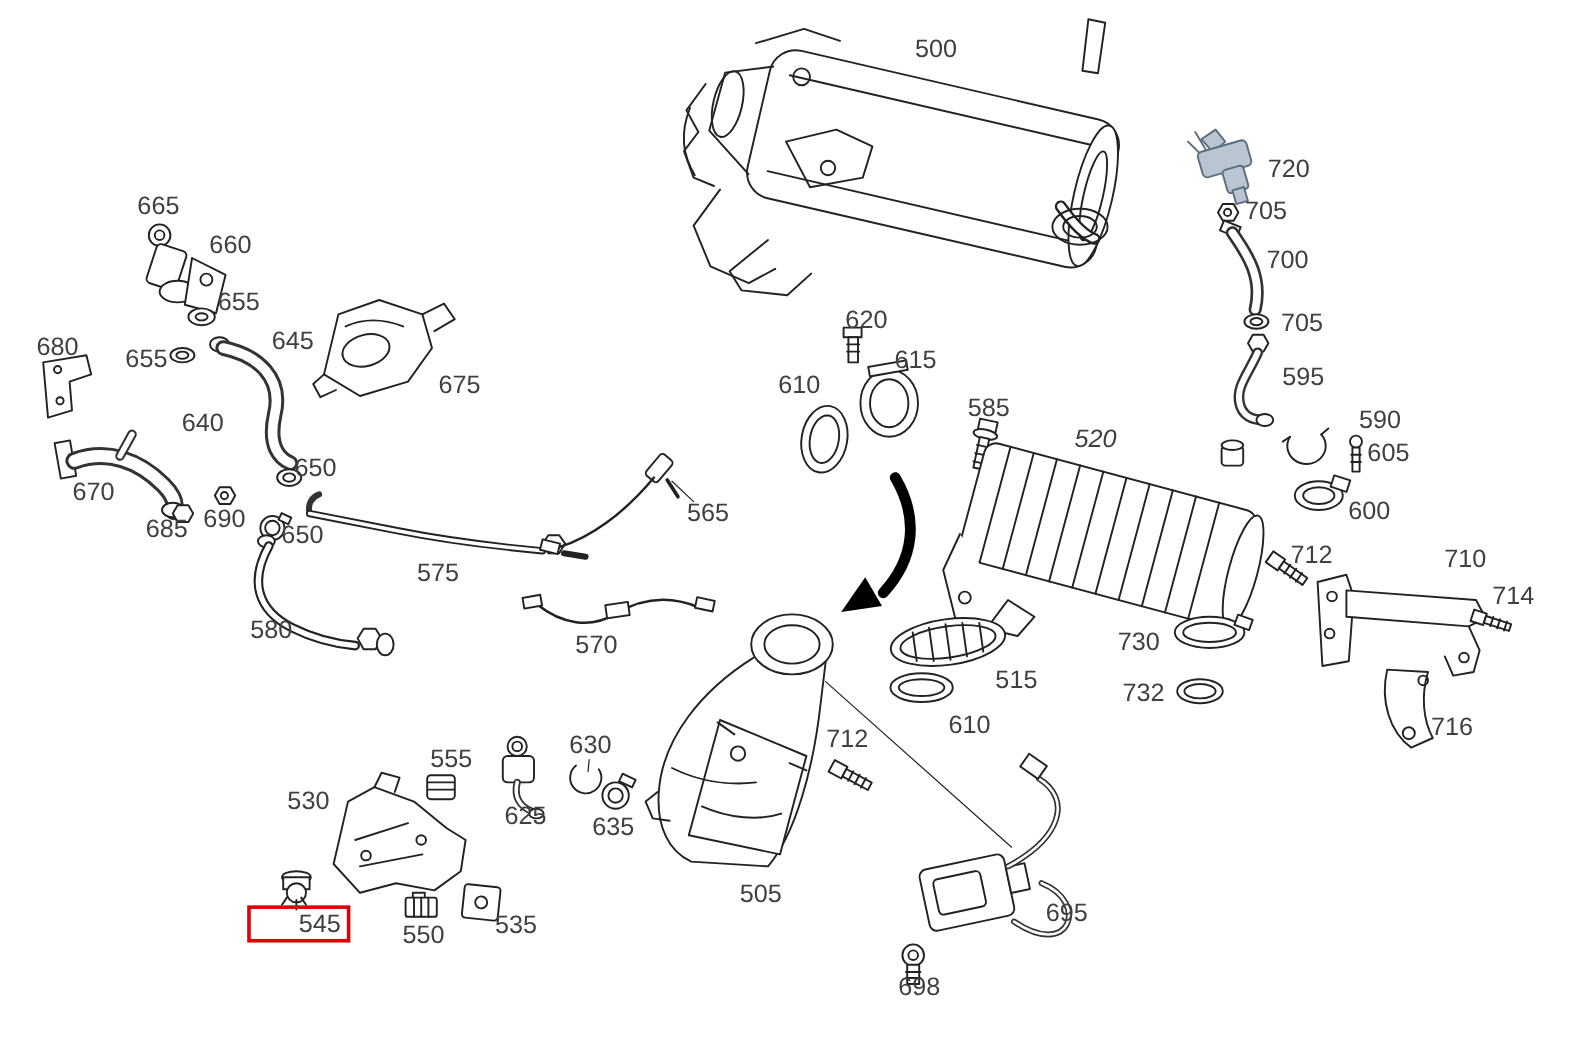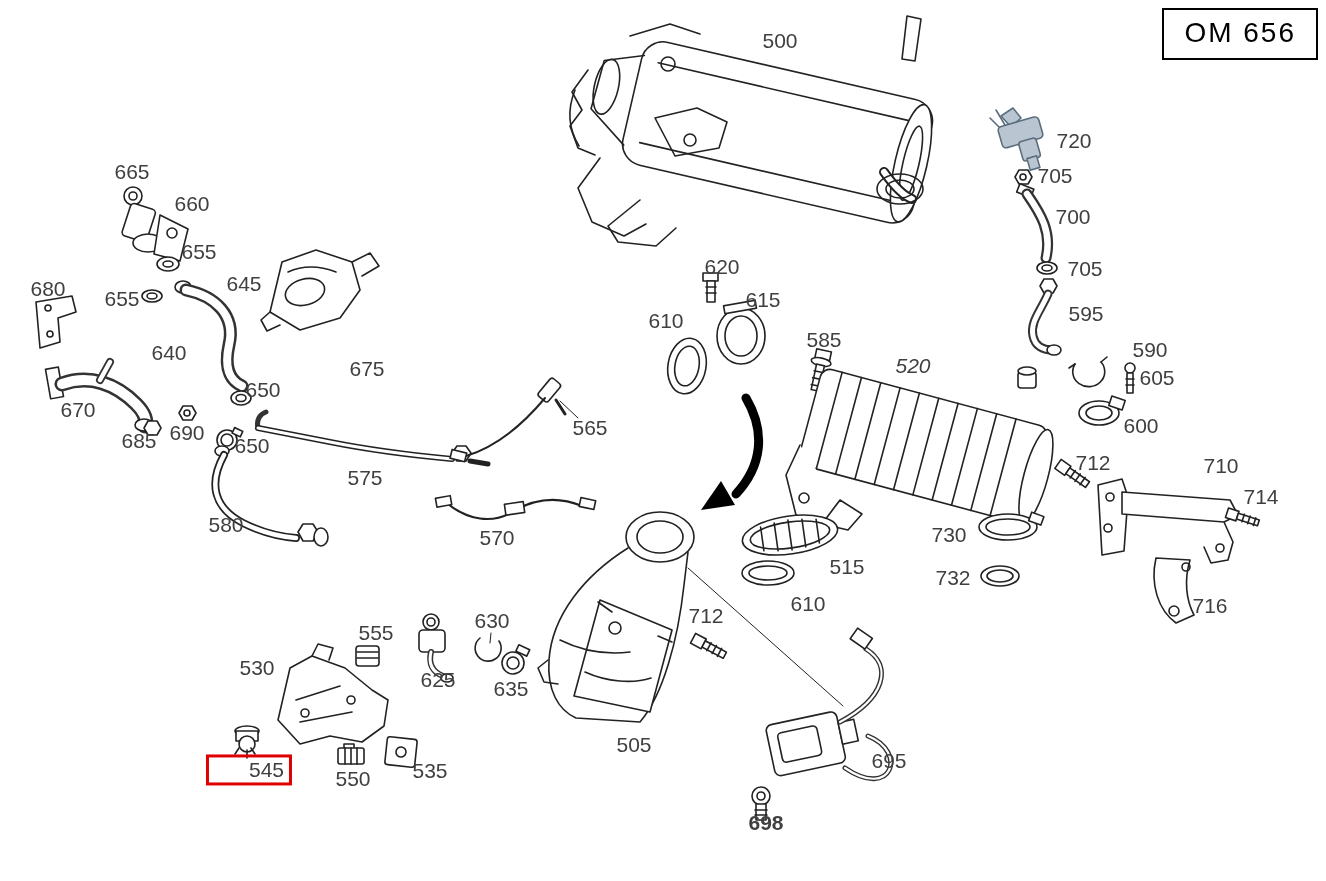--- a/index.html
+++ b/index.html
@@ -431,23 +431,20 @@
       </g>
 
       <g transform="rotate(6 401 752)">
         <rect x="386" y="738" width="30" height="28" rx="3" fill="#fff"></rect>
         <circle cx="401" cy="752" r="5"></circle>
       </g>
 
     </g>
   </svg>
 
-  <div class="code-box">
-    <span>OM  656</span>
-  </div>
 
   <div class="labels-layer">
       <div class="part-label" style="left: 780px; top: 41px;">500</div>
       <div class="part-label" style="left: 1074px; top: 141px;">720</div>
       <div class="part-label" style="left: 1055px; top: 176px;">705</div>
       <div class="part-label" style="left: 1073px; top: 217px;">700</div>
       <div class="part-label" style="left: 1085px; top: 269px;">705</div>
       <div class="part-label" style="left: 1086px; top: 314px;">595</div>
       <div class="part-label" style="left: 1114px; top: 350px; margin-left: 36px;">590</div>
       <div class="part-label" style="left: 1157px; top: 378px;">605</div>
@@ -467,35 +464,35 @@
       <div class="part-label" style="left: 808px; top: 604px;">610</div>
       <div class="part-label" style="left: 590px; top: 428px;">565</div>
       <div class="part-label" style="left: 365px; top: 478px;">575</div>
       <div class="part-label" style="left: 497px; top: 538px;">570</div>
       <div class="part-label" style="left: 226px; top: 525px;">580</div>
       <div class="part-label" style="left: 132px; top: 172px;">665</div>
       <div class="part-label" style="left: 192px; top: 204px;">660</div>
       <div class="part-label" style="left: 199px; top: 252px;">655</div>
       <div class="part-label" style="left: 122px; top: 299px;">655</div>
       <div class="part-label" style="left: 244px; top: 284px;">645</div>
-      <div class="part-label" style="left: 367px; top: 321px; margin-top: 48px;">675</div>
+      <div class="part-label" style="left: 383px; top: 321px;">675</div>
       <div class="part-label" style="left: 48px; top: 289px;">680</div>
       <div class="part-label" style="left: 169px; top: 353px;">640</div>
       <div class="part-label" style="left: 263px; top: 390px;">650</div>
       <div class="part-label" style="left: 252px; top: 446px;">650</div>
       <div class="part-label" style="left: 78px; top: 410px;">670</div>
       <div class="part-label" style="left: 139px; top: 441px;">685</div>
       <div class="part-label" style="left: 187px; top: 433px; text-align: right;">690</div>
       <div class="part-label" style="left: 257px; top: 668px;">530</div>
       <div class="part-label" style="left: 376px; top: 633px;">555</div>
       <div class="part-label" style="left: 438px; top: 680px;">625</div>
       <div class="part-label" style="left: 492px; top: 621px;">630</div>
       <div class="part-label" style="left: 511px; top: 689px;">635</div>
       <div class="part-label highlighted" style="left: 249px; top: 770px; border-color: rgb(224, 0, 0); padding-left: 40px;">545</div>
       <div class="part-label" style="left: 353px; top: 779px;">550</div>
       <div class="part-label" style="left: 430px; top: 771px;">535</div>
       <div class="part-label" style="left: 634px; top: 745px;">505</div>
       <div class="part-label" style="left: 706px; top: 616px;">712</div>
       <div class="part-label" style="left: 889px; top: 761px;">695</div>
-      <div class="part-label" style="left: 766px; top: 823px; font-weight: bold;">698</div>
+      <div class="part-label" style="left: 766px; top: 823px;">698</div>
     </div>
 
 </div>
 
 </body></html>

